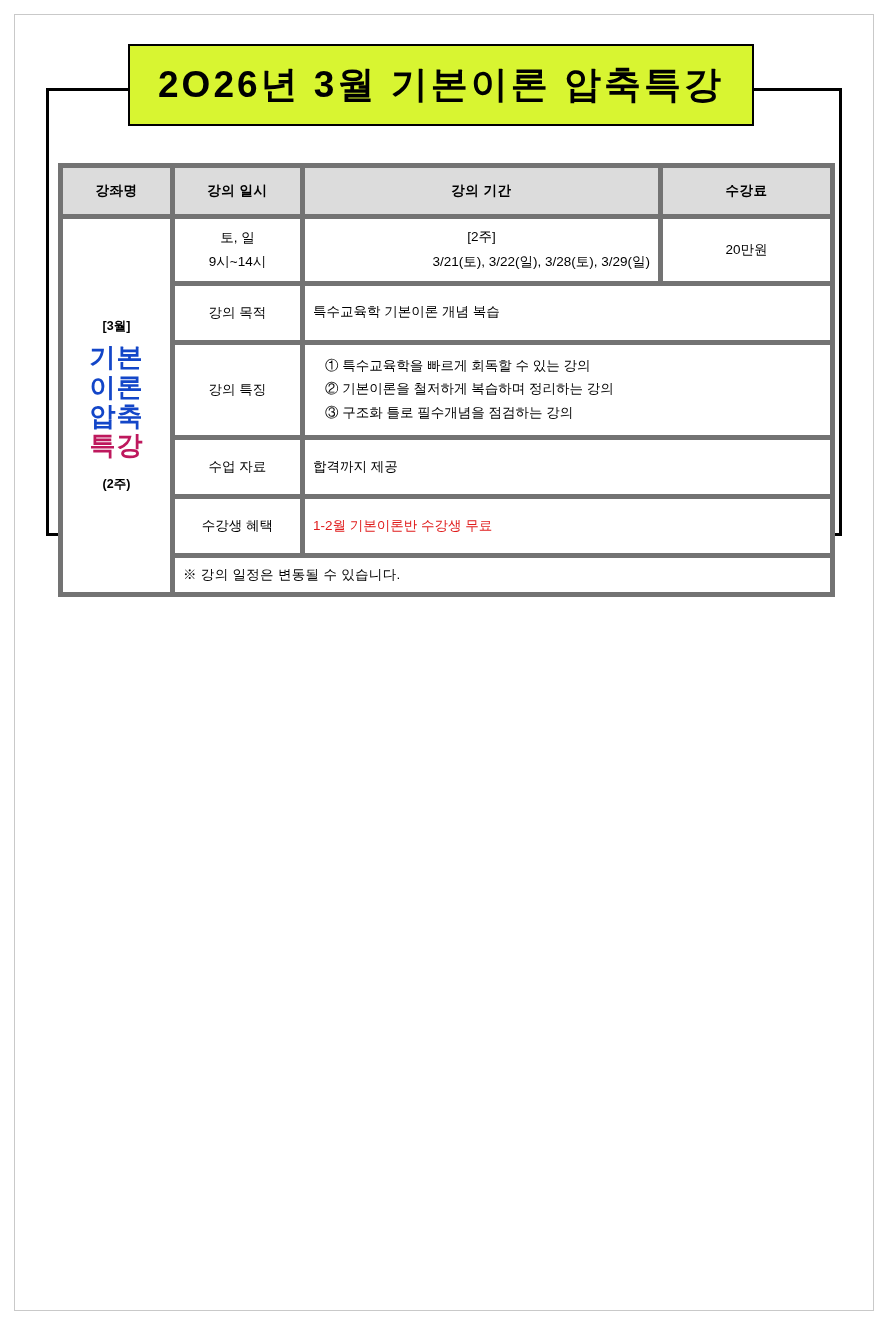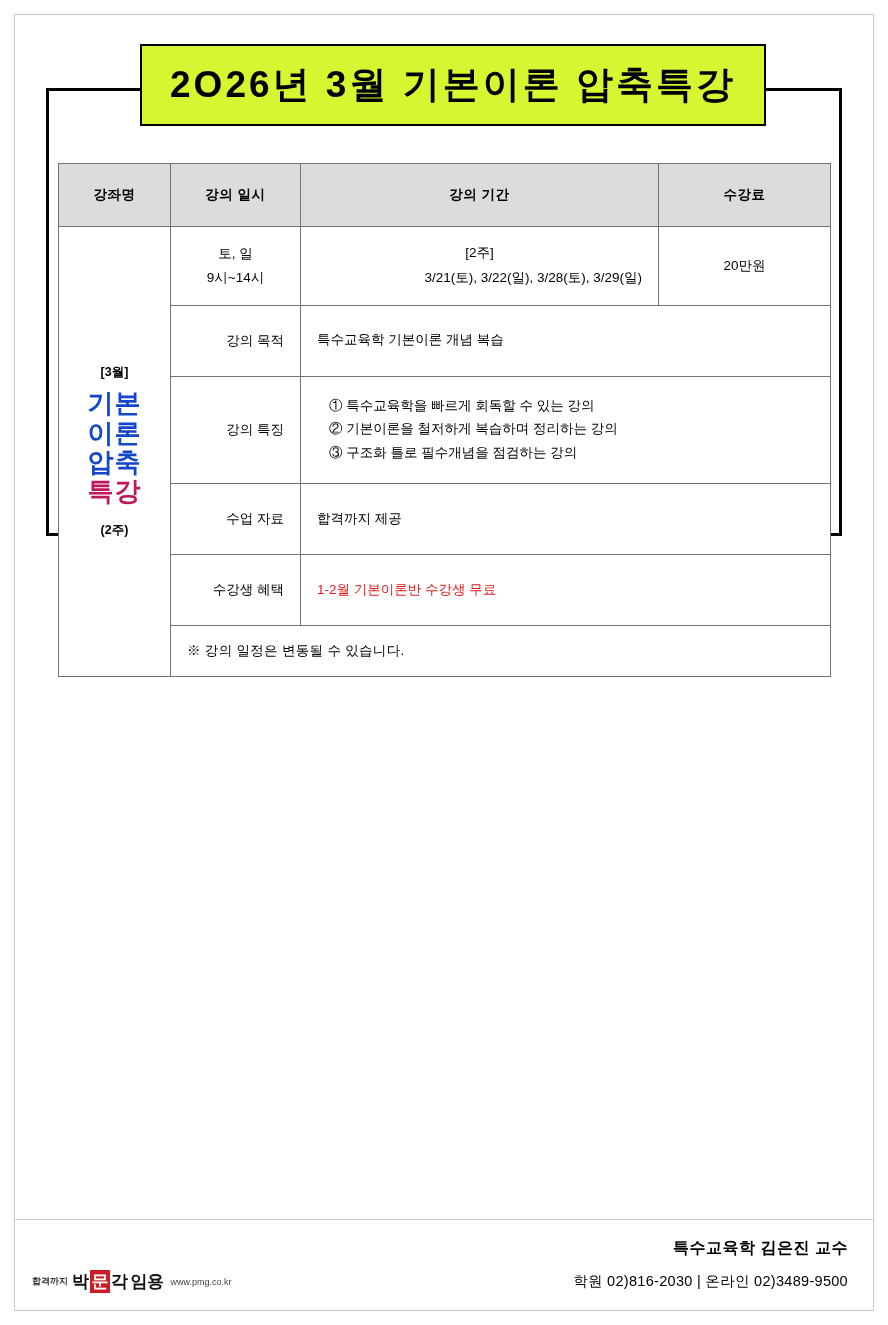--- a/index.html
+++ b/index.html
@@ -28,21 +28,21 @@
     top: 14px;
     right: 14px;
     bottom: 14px;
     border: 1px solid #c9c9c9;
     box-sizing: border-box;
   }
 
   
   .banner {
     position: absolute;
-    left: 140px;
+    left: 128px;
     top: 44px;
     width: 626px;
     height: 82px;
     background: #d8f531;
     border: 2px solid #000;
     box-sizing: border-box;
     display: flex;
     align-items: center;
     justify-content: center;
     z-index: 5;
@@ -76,42 +76,42 @@
     width: 772px;
     z-index: 6;
   }
   table.main {
     border-collapse: collapse;
     width: 772px;
     background: #fff;
     table-layout: fixed;
   }
   table.main td, table.main th {
-    border: 1px solid #737373;
-    padding: 16px;
+    border: 5px solid #737373;
+    padding: 8px;
     vertical-align: middle;
     background: #fff;
   }
   .hdr {
     background: #dcdcdc !important;
     text-align: center;
     font-weight: bold;
     font-size: 13.5px;
     height: 30px;
     letter-spacing: 0.5px;
   }
 
   
   .c1 { width: 112px; }
   .c2 { width: 130px; }
   .c3 { width: 358px; }
   .c4 { width: 172px; }
 
   .cell-label {
-    text-align: right;
+    text-align: center;
     font-size: 13.5px;
     height: 38px;
     padding: 4px 2px;
   }
   .cell-body {
     text-align: left;
     font-size: 13.5px;
     padding: 8px 12px;
     line-height: 1.55;
   }
@@ -297,27 +297,13 @@
           <td class="cell-body benefit" colspan="2">1-2월 기본이론반 수강생 무료</td>
         </tr>
 
         <tr class="note-row">
           <td colspan="3">※ 강의 일정은 변동될 수 있습니다.</td>
         </tr>
       </tbody>
     </table>
   </div>
 
-  <div class="footer">
-    <div class="footer-prof">특수교육학 김은진 교수</div>
-    <div class="footer-contact">학원 02)816-2030 |  온라인 02)3489-9500</div>
-    <div class="footer-logo">
-      <span class="logo-pre">합격까지</span>
-      <span class="logo-main">
-        <span>박</span>
-          <span class="logo-box">문</span>
-          <span>각</span>
-          <span style="margin-left:3px;">임용</span>
-      </span>
-      <span class="logo-url">www.pmg.co.kr</span>
-    </div>
-  </div>
 </div>
 
 </body></html>

